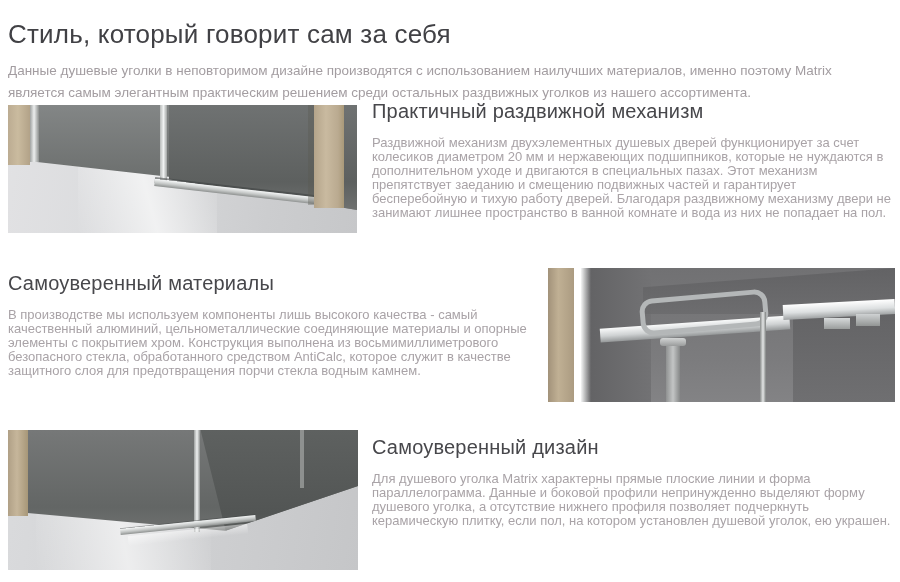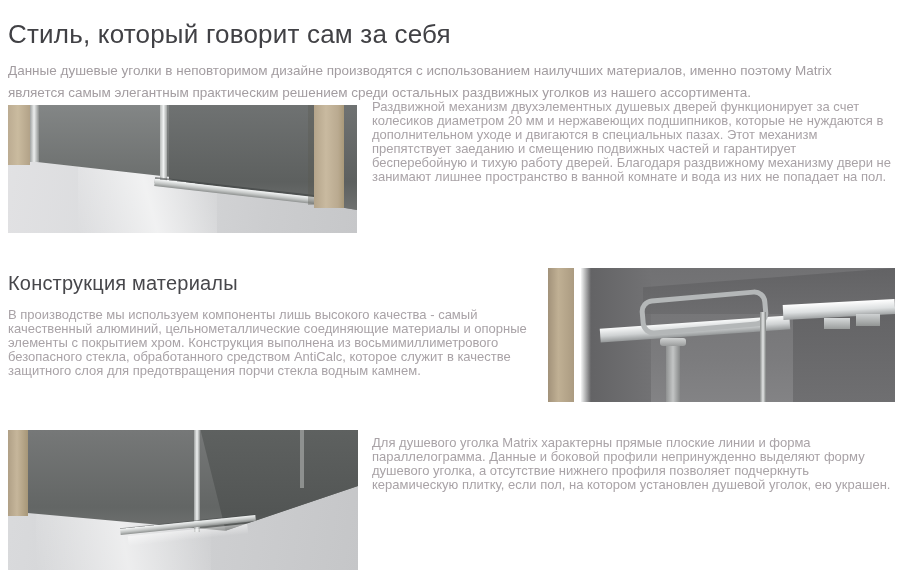--- a/index.html
+++ b/index.html
@@ -115,25 +115,26 @@
   <div class="glass"></div>
   <div class="glass-dark"></div>
   <div class="wood-l"></div>
   <div class="chrome-l"></div>
   <div class="chrome-mid"></div>
   <div class="rail"></div>
   <div class="wood-r-edge"></div>
   <div class="wood-r"></div>
 </div>
 <div class="abs txt-1">
+  <h2 class="sec-head">Практичный раздвижной механизм</h2>
   <p class="sec-body">Раздвижной механизм двухэлементных душевых дверей функционирует за счет колесиков диаметром 20 мм и нержавеющих подшипников, которые не нуждаются в дополнительном уходе и двигаются в специальных пазах. Этот механизм препятствует заеданию и смещению подвижных частей и гарантирует бесперебойную и тихую работу дверей. Благодаря раздвижному механизму двери не занимают лишнее пространство в ванной комнате и вода из них не попадает на пол.</p>
 </div>
 
 <div class="abs txt-2">
-  <h2 class="sec-head">Конструкция материалы</h2>
+  <h2 class="sec-head">Самоуверенный материалы</h2>
   <p class="sec-body">В производстве мы используем компоненты лишь высокого качества - самый качественный алюминий, цельнометаллические соединяющие материалы и опорные элементы с покрытием хром. Конструкция выполнена из восьмимиллиметрового безопасного стекла, обработанного средством AntiCalc, которое служит в качестве защитного слоя для предотвращения порчи стекла водным камнем.</p>
 </div>
 <div class="photo p2">
   <div class="wood"></div>
   <div class="gap"></div>
   <div class="wall"></div>
   <div class="wall-left"></div>
   <div class="ceiling"></div>
   <div class="edge-glow"></div>
   <div class="glass-r"></div>
@@ -152,14 +153,15 @@
   <div class="floor-glow"></div>
   <div class="glass"></div>
   <div class="glass-dark"></div>
   <div class="wood"></div>
   <div class="post"></div>
   <div class="rail"></div>
   <div class="post2"></div>
   <div class="refl"></div>
 </div>
 <div class="abs txt-3">
+  <h2 class="sec-head">Самоуверенный дизайн</h2>
   <p class="sec-body">Для душевого уголка Matrix характерны прямые плоские линии и форма параллелограмма. Данные и боковой профили непринужденно выделяют форму душевого уголка, а отсутствие нижнего профиля позволяет подчеркнуть керамическую плитку, если пол, на котором установлен душевой уголок, ею украшен.</p>
 </div>
 
 </body></html>

